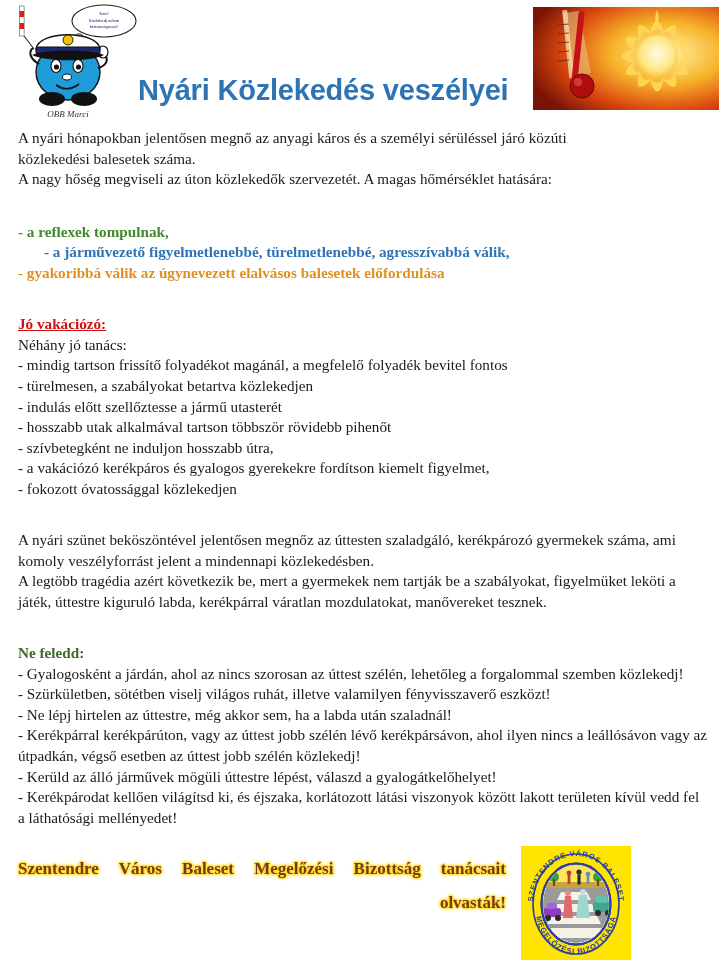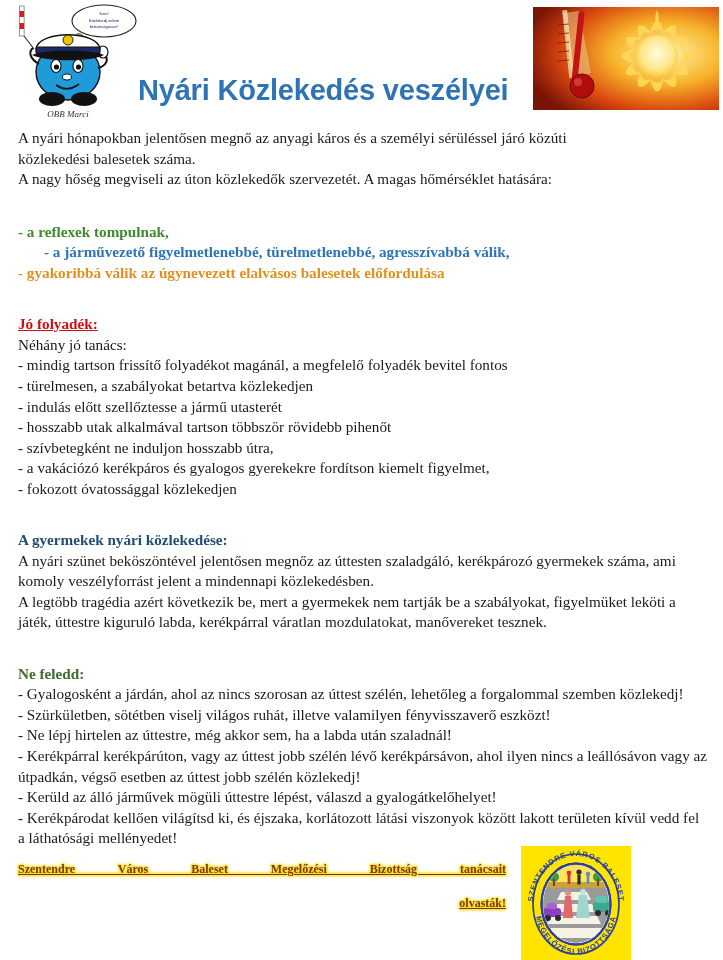--- a/index.html
+++ b/index.html
@@ -70,29 +70,28 @@
   .h-green{color:#3D6B2B;font-weight:bold;}
 
   
   .footer{
     position:absolute;left:0;top:846px;width:723px;height:114px;
   }
   .footer-text{
     position:absolute;left:18px;top:6px;width:488px;
     font-family:"Liberation Serif", serif;
     font-weight:bold;
-    font-size:12px;
+    font-size:17px;
     line-height:34px;
     color:#7A3A10;
     text-shadow:
        0 0 3px #FFE14D, 0 0 5px #FFE14D,
        1px 0 2px #FFD700, -1px 0 2px #FFD700,
        0 1px 2px #FFD700, 0 -1px 2px #FFD700;
     text-align:justify;
-    text-decoration:underline;
   }
   .footer-text .l1{display:block;text-align:justify;text-align-last:justify;}
   .footer-text .l2{display:block;text-align:right;}
 
   .bpb-logo{
     position:absolute;left:521px;top:0px;
     width:110px;height:114px;
     background:#FFE400;
   }
   .bpb-logo svg{display:block;}
@@ -214,34 +213,33 @@
     <p class="line">közlekedési balesetek száma.</p>
     <p class="line">A nagy hőség megviseli az úton közlekedők szervezetét. A magas hőmérséklet hatására:</p>
 
     <p class="line green">- a reflexek tompulnak,</p>
     <p class="line blue">- a járművezető figyelmetlenebbé, türelmetlenebbé, agresszívabbá válik,</p>
     <p class="line orange">- gyakoribbá válik az úgynevezett elalvásos balesetek előfordulása</p>
 
     <div class="spacer"></div>
     <div class="spacer-sm"></div>
 
-    <p class="line h-red">Jó folyadék:</p>
+    <p class="line h-red">Jó vakációzó:</p>
     <p class="line">Néhány jó tanács:</p>
     <p class="line">- mindig tartson frissítő folyadékot magánál, a megfelelő folyadék bevitel fontos</p>
     <p class="line">- türelmesen, a szabályokat betartva közlekedjen</p>
     <p class="line">- indulás előtt szellőztesse a jármű utasterét</p>
     <p class="line">- hosszabb utak alkalmával tartson többször rövidebb pihenőt</p>
     <p class="line">- szívbetegként ne induljon hosszabb útra,</p>
     <p class="line">- a vakációzó kerékpáros és gyalogos gyerekekre fordítson kiemelt figyelmet,</p>
     <p class="line">- fokozott óvatossággal közlekedjen</p>
 
     <div class="spacer"></div>
     <div class="spacer-sm"></div>
 
-    <p class="line h-navy">A gyermekek nyári közlekedése:</p>
     <p class="wrapline">A nyári szünet beköszöntével jelentősen megnőz az úttesten szaladgáló, kerékpározó gyermekek száma, ami komoly veszélyforrást jelent a mindennapi közlekedésben.</p>
     <p class="wrapline">A legtöbb tragédia azért következik be, mert a gyermekek nem tartják be a szabályokat, figyelmüket leköti a játék, úttestre kiguruló labda, kerékpárral váratlan mozdulatokat, manővereket tesznek.</p>
 
     <div class="spacer"></div>
     <div class="spacer-sm"></div>
 
     <p class="line h-green">Ne feledd:</p>
     <p class="wrapline">- Gyalogosként a járdán, ahol az nincs szorosan az úttest szélén, lehetőleg a forgalommal szemben közlekedj!</p>
     <p class="wrapline">- Szürkületben, sötétben viselj világos ruhát, illetve valamilyen fényvisszaverő eszközt!</p>
     <p class="wrapline">- Ne lépj hirtelen az úttestre, még akkor sem, ha a labda után szaladnál!</p>

